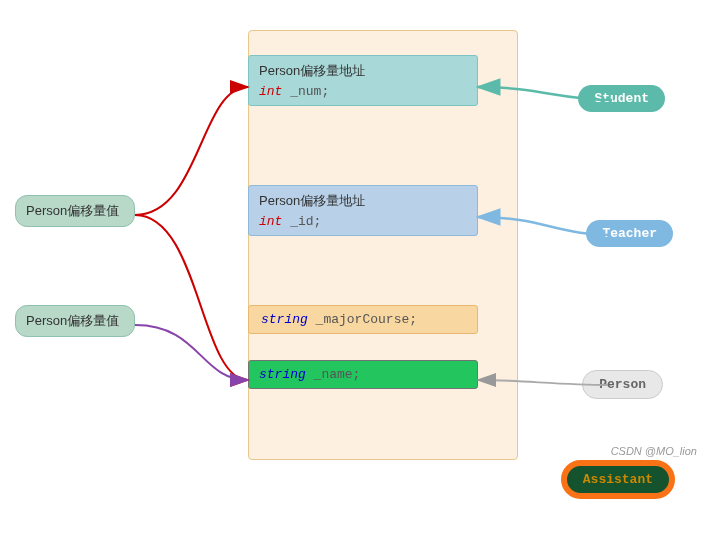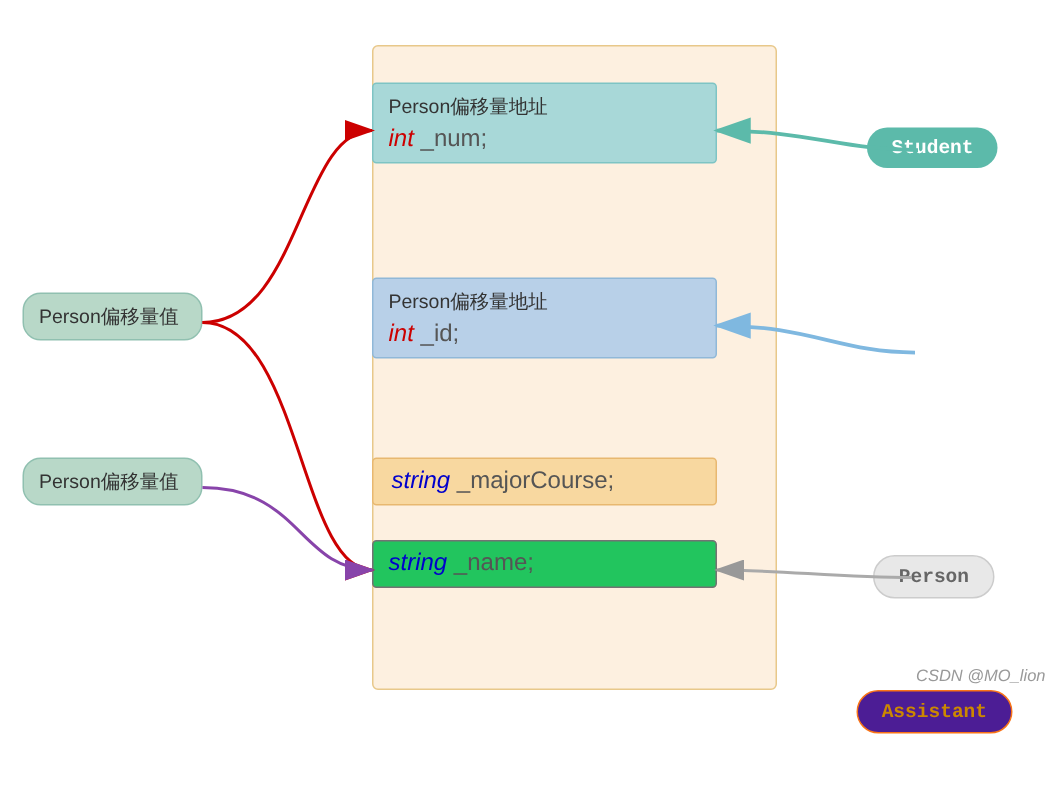--- a/index.html
+++ b/index.html
@@ -74,23 +74,23 @@
     }
 
     .box-title {
       font-size: 13px;
       color: #333;
       font-family: 'Microsoft YaHei', sans-serif;
       margin-bottom: 4px;
     }
 
     .box-code {
-      font-size: 16px;
+      font-size: 13px;
       color: #555;
-      font-family: Liberation Sans, sans-serif;
+      font-family: Liberation Mono, monospace;
     }
 
     .keyword-int { color: #cc0000; font-style: italic; }
     .keyword-string { color: #0000cc; font-style: italic; }
 
     
     .left-box {
       position: absolute;
       left: 15px;
       background: #b8d8c8;
@@ -136,23 +136,23 @@
       right: 42px;
       top: 370px;
       background: #e8e8e8;
       color: #666;
       border: 1px solid #ccc;
     }
 
     .pill-assistant {
       right: 30px;
       top: 460px;
-      background: #4c1d95;
+      background: #14532d;
       color: #cc8800;
-      border: 1px solid #f97316;
+      border: 6px solid #f97316;
     }
 
     .watermark {
       position: absolute;
       bottom: 8px;
       right: 8px;
       font-size: 11px;
       color: #999;
       font-family: Arial, sans-serif;
       font-style: italic;
@@ -196,20 +196,21 @@
   <div class="inner-box box-white" style="position:absolute;">
     <div class="box-code">
       <span class="keyword-string">string</span><span> _name;</span>
     </div>
   </div>
 
   <div class="left-box left-box-1">Person偏移量值</div>
   <div class="left-box left-box-2">Person偏移量值</div>
 
   <div class="pill-box pill-student">Student</div>
+  <div class="pill-box pill-teacher">Teacher</div>
   <div class="pill-box pill-person">Person</div>
   <div class="pill-box pill-assistant">Assistant</div>
 
   <svg class="arrows">
 
     <defs>
       <marker id="arrowhead-red" markerWidth="10" markerHeight="7" refX="9" refY="3.5" orient="auto">
         <polygon points="0 0, 10 3.5, 0 7" fill="#cc0000"></polygon>
       </marker>
       <marker id="arrowhead-red2" markerWidth="10" markerHeight="7" refX="9" refY="3.5" orient="auto">

